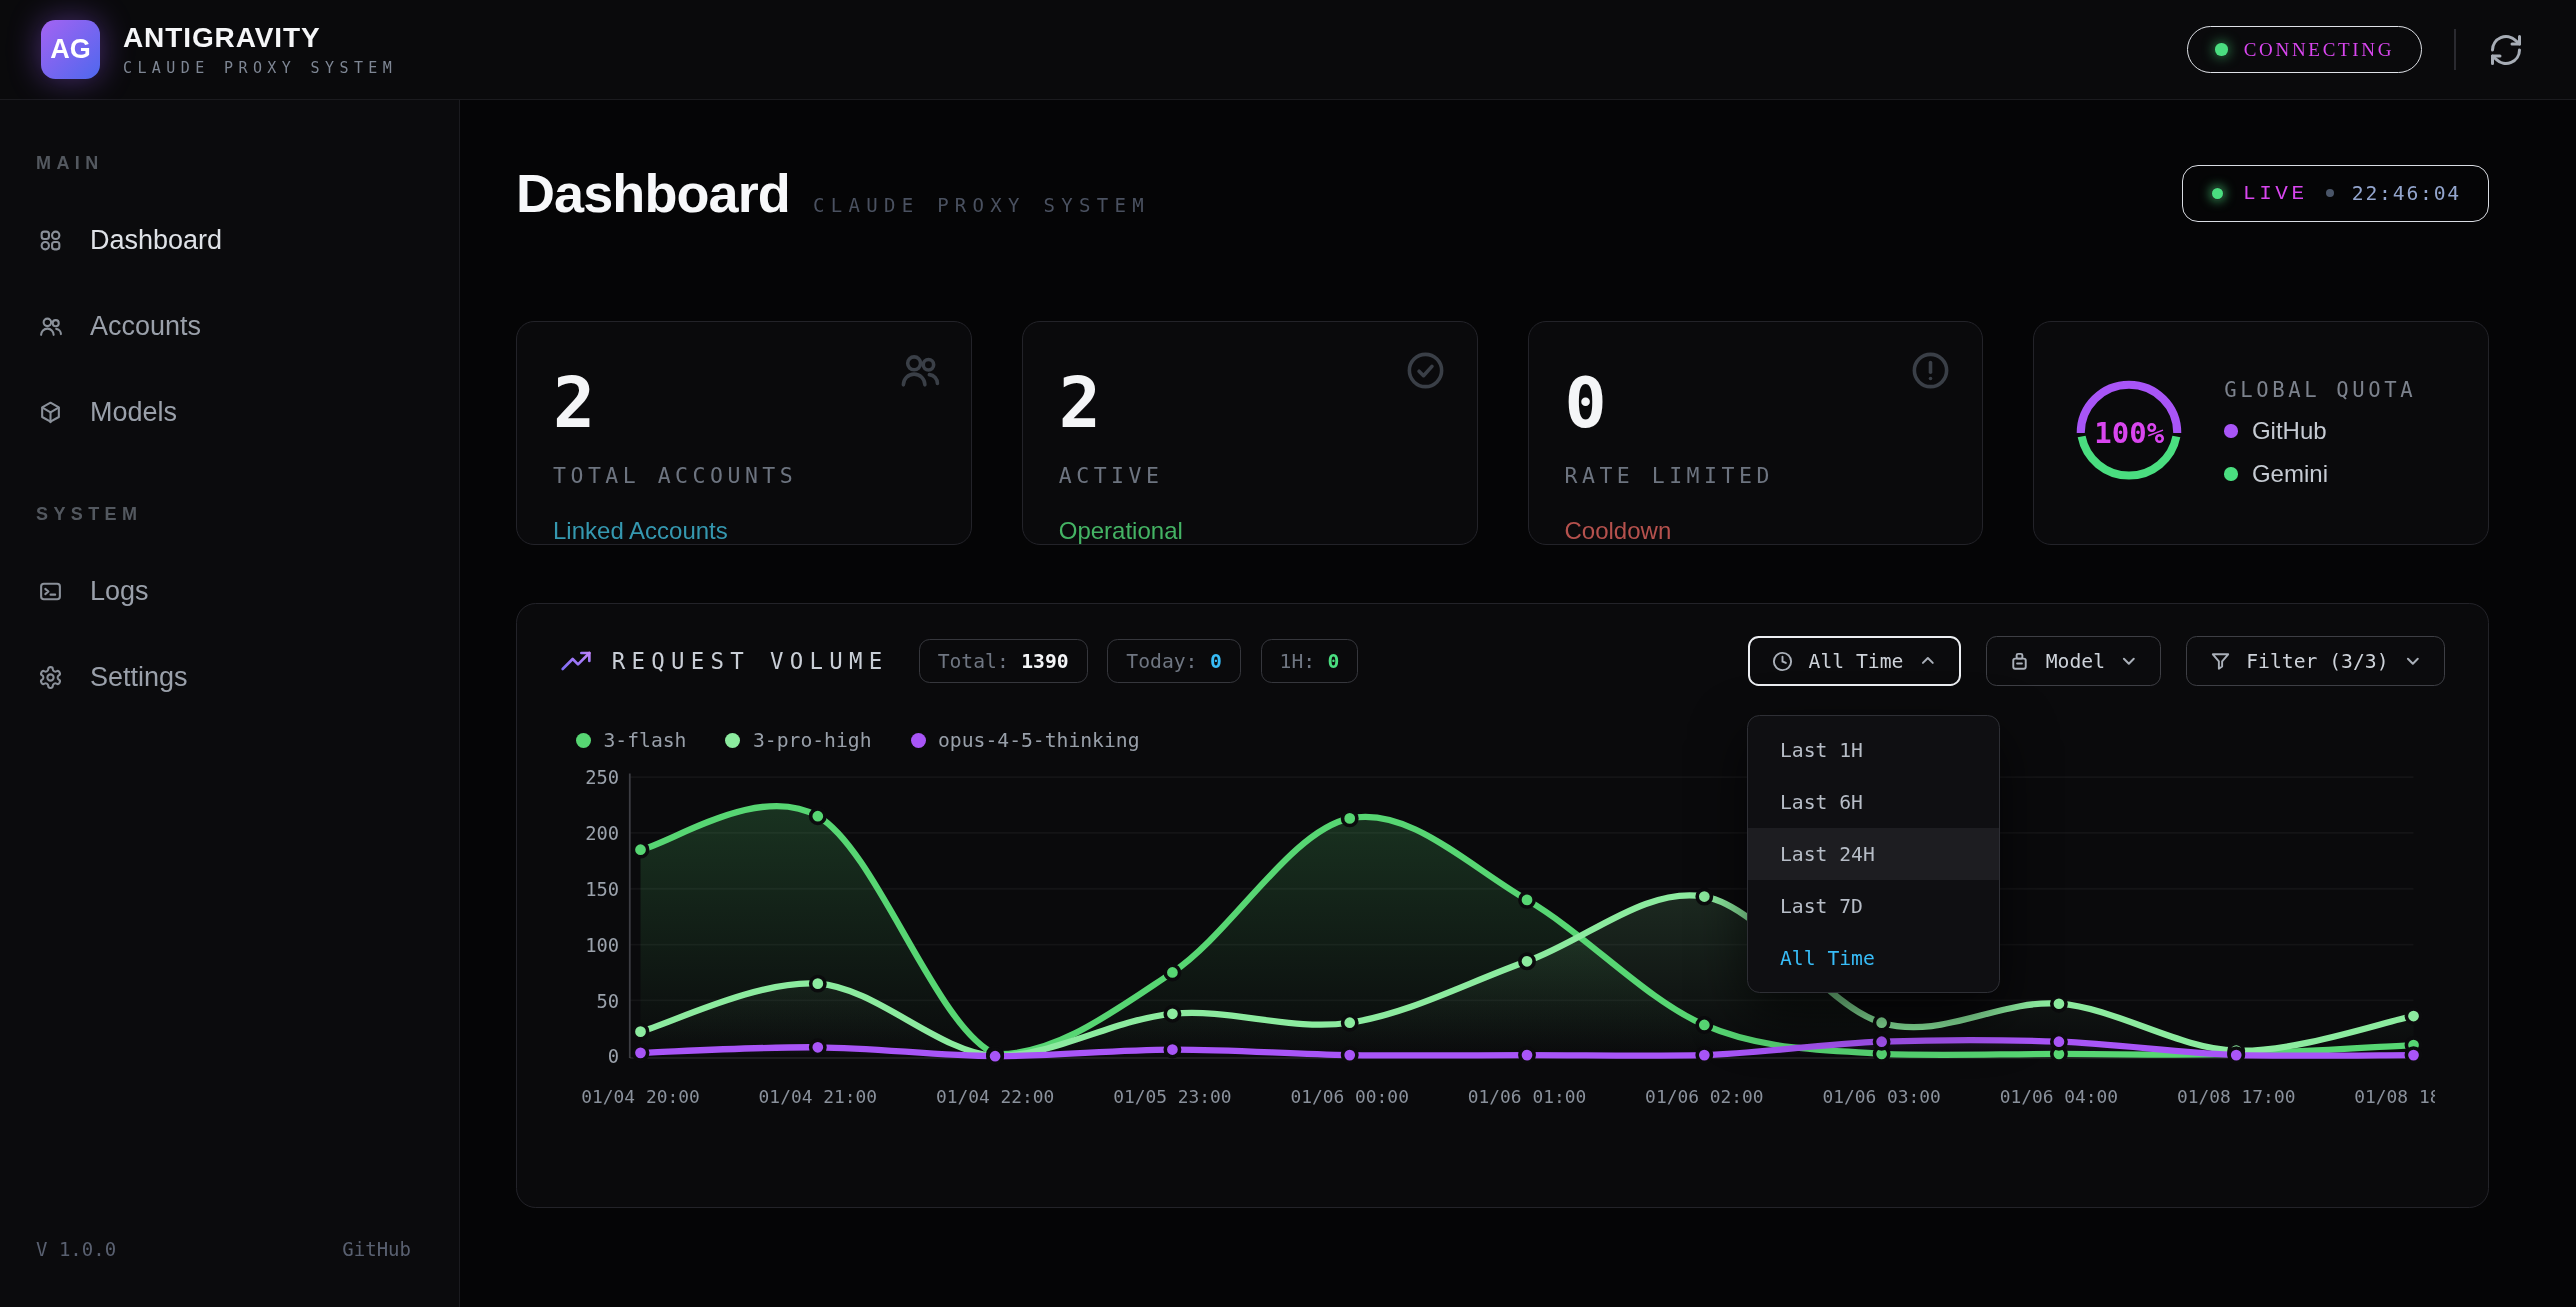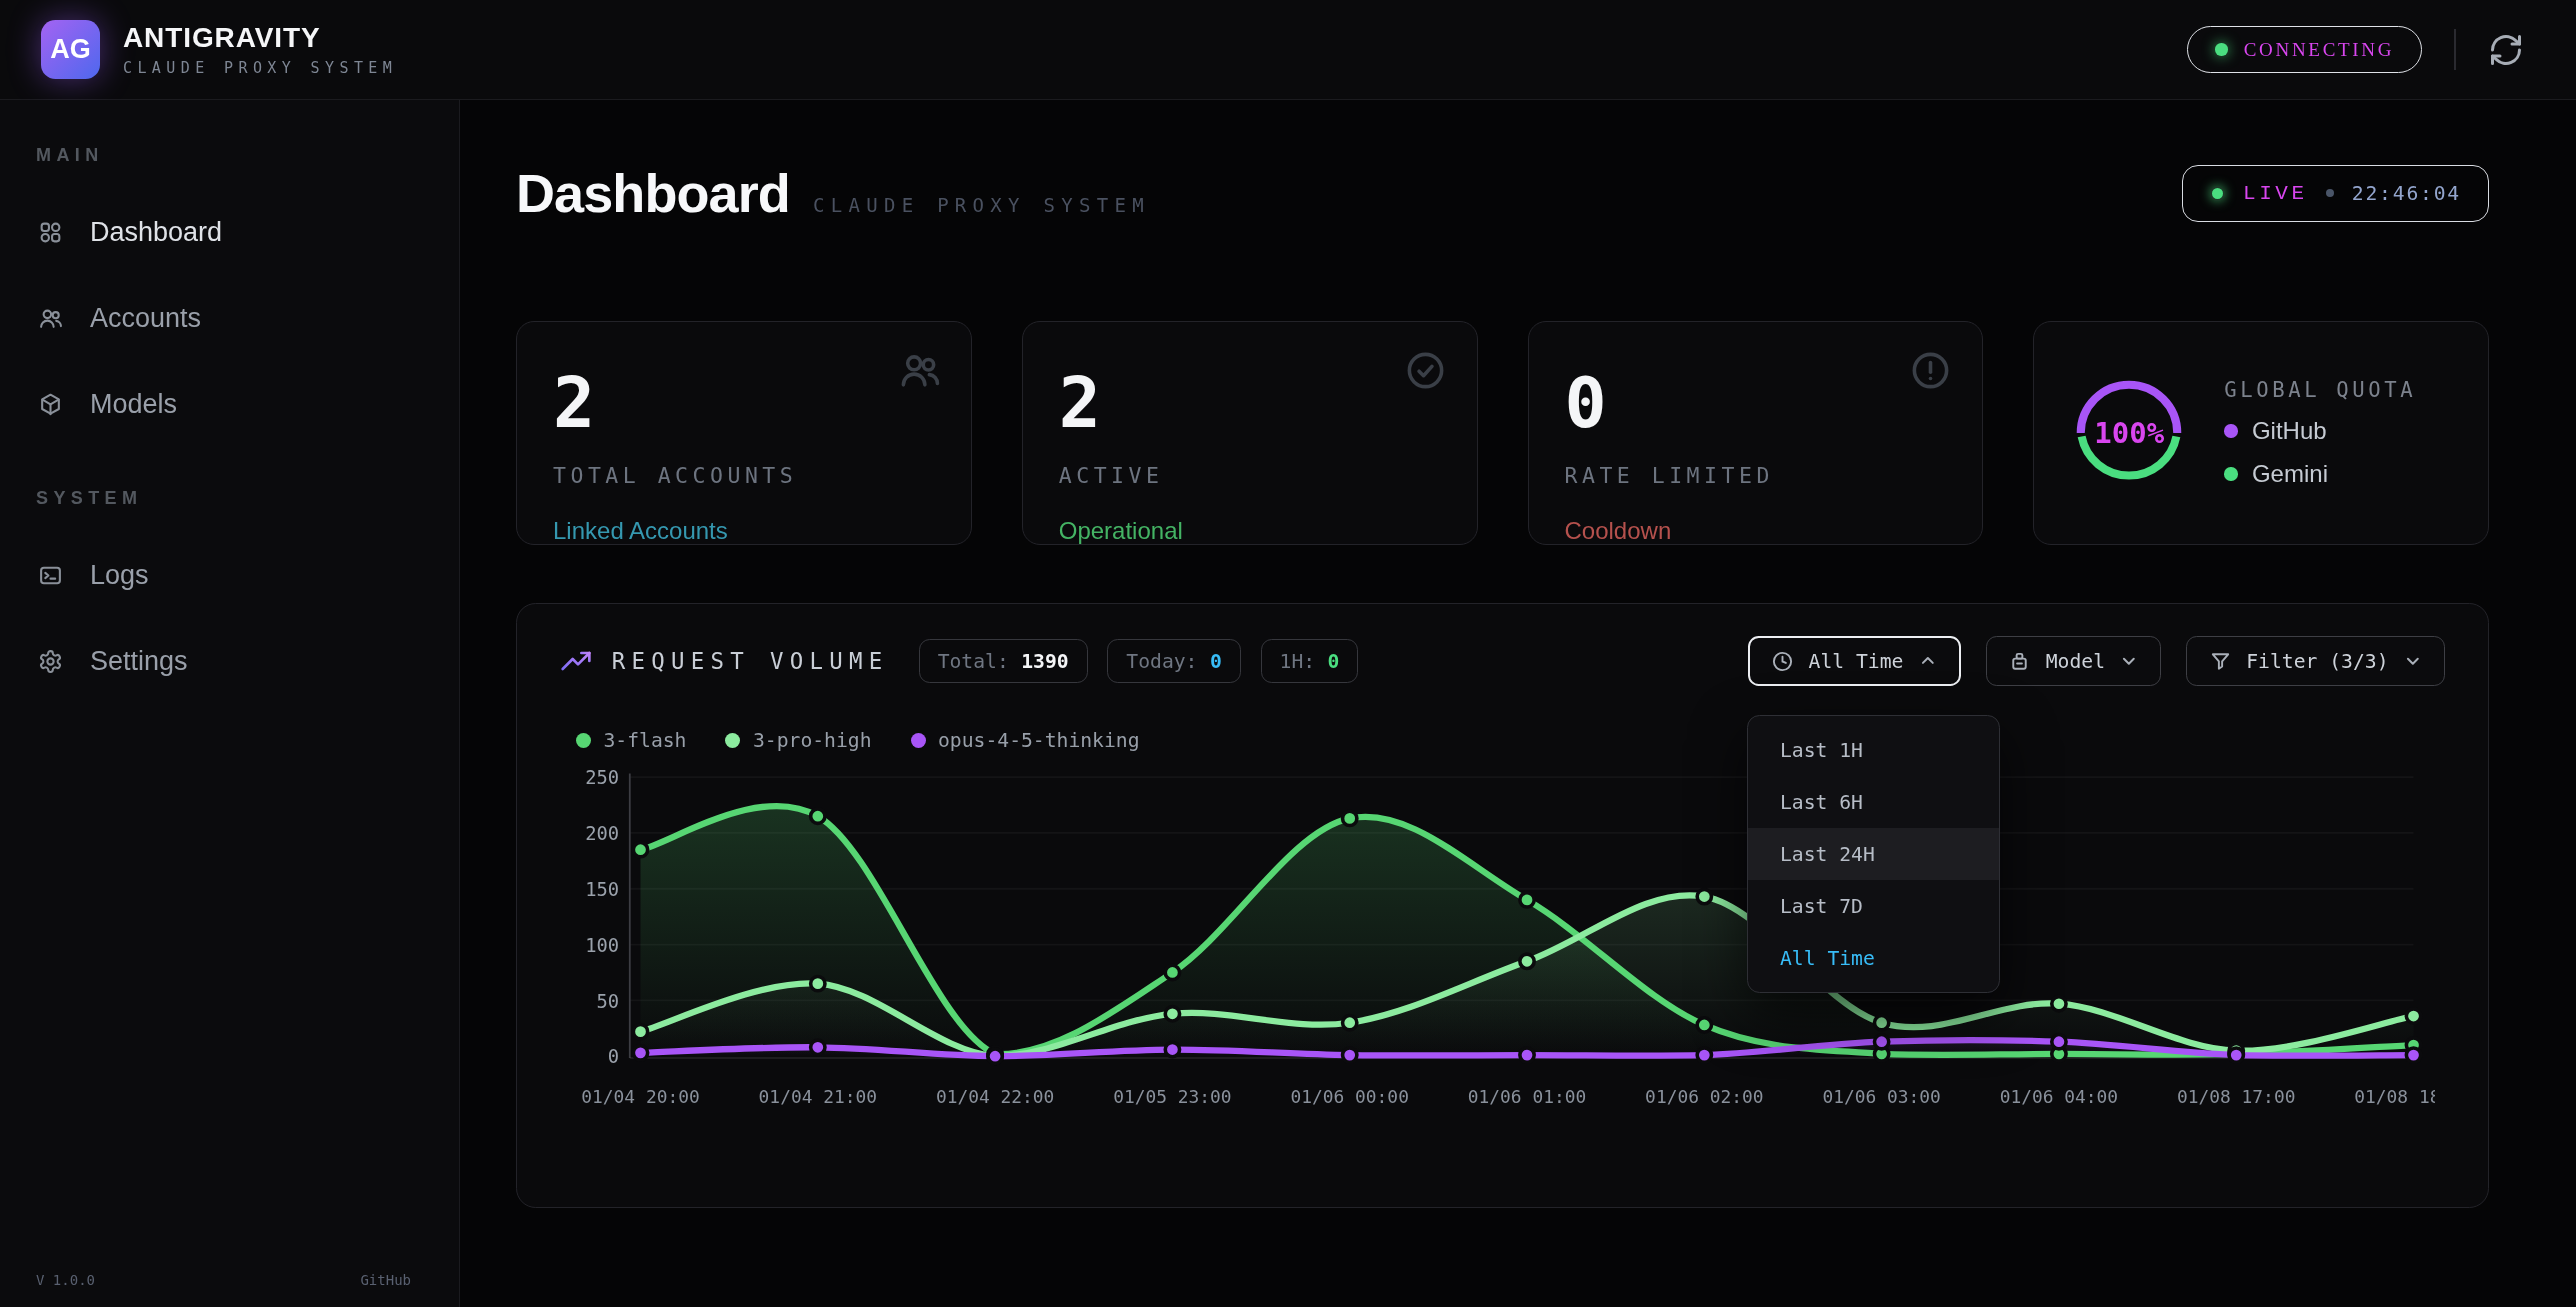--- a/index.html
+++ b/index.html
@@ -21,28 +21,28 @@
   .conn-pill { display:flex; align-items:center; gap:16px; border:1.8px solid #dfe2e8; border-radius:894px;
                padding:11.6px 27px; }
   .conn-dot { width:12.5px; height:12.5px; border-radius:50%; background:#4ade80; box-shadow:0 0 12.5px rgba(74,222,128,.8); }
   .conn-text { font-family:Liberation Serif, serif; font-size:19px; color:#d946ef; letter-spacing:2.7px; }
   .nav-divider { width:1.8px; height:41px; background:#2a2a30; margin:0 32px; }
   .refresh-btn { width:36px; height:36px; color:#a7adb6; cursor:pointer; }
 
   
   .shell { display:flex; height:1208px; }
   .sidebar { width:460px; background:#0b0b0d; border-right:1.8px solid #1b1b1f; position:relative; padding-top:45px; flex:none; }
-  .side-section-label { font-size:18px; font-weight:bold; color:#53585f; letter-spacing:5.4px; margin:0 0 23px 36px; }
+  .side-section-label { font-size:18px; font-weight:bold; color:#53585f; letter-spacing:5.4px; margin:8px 0 23px 36px; }
   .side-item { display:flex; align-items:center; gap:27px; height:86px; padding-left:38px; cursor:pointer; }
   .side-item .icon { width:25px; height:25px; color:#8a9099; flex:none; }
   .side-item .lbl { font-size:27px; color:#9aa0aa; }
   .side-item.active .lbl { color:#dfe2e7; }
   .side-gap { height:41px; }
-  .side-footer { position:absolute; bottom:20px; left:36px; right:48px; display:flex; justify-content:space-between;
-                 font-family:"DejaVu Sans Mono",monospace; font-size:14px; color:#596070; }
+  .side-footer { position:absolute; bottom:48px; left:36px; right:48px; display:flex; justify-content:space-between;
+                 font-family:"DejaVu Sans Mono",monospace; font-size:19px; color:#596070; }
 
   .main { flex:1; padding:39px 87px 0 56px; background:#050506; }
 
   
   .page-head { display:flex; align-items:center; justify-content:space-between; margin-top:23px; }
   .title-wrap { display:flex; align-items:baseline; }
   .page-title { font-size:54px; font-weight:bold; letter-spacing:-0.9px; color:#f7f8fa; }
   .page-sub { font-family:"DejaVu Sans Mono",monospace; font-size:19px; color:#4a5160; letter-spacing:6.3px; margin-left:23px; }
   .live-badge { display:flex; align-items:center; gap:18px; border:1.8px solid #d9dce2; border-radius:16px; padding:16px 27px; }
   .live-dot { width:15px; height:15px; border-radius:50%; background:#4ade80; border:2.7px solid #1d3a28; box-shadow:0 0 10.7px rgba(74,222,128,.7); }

